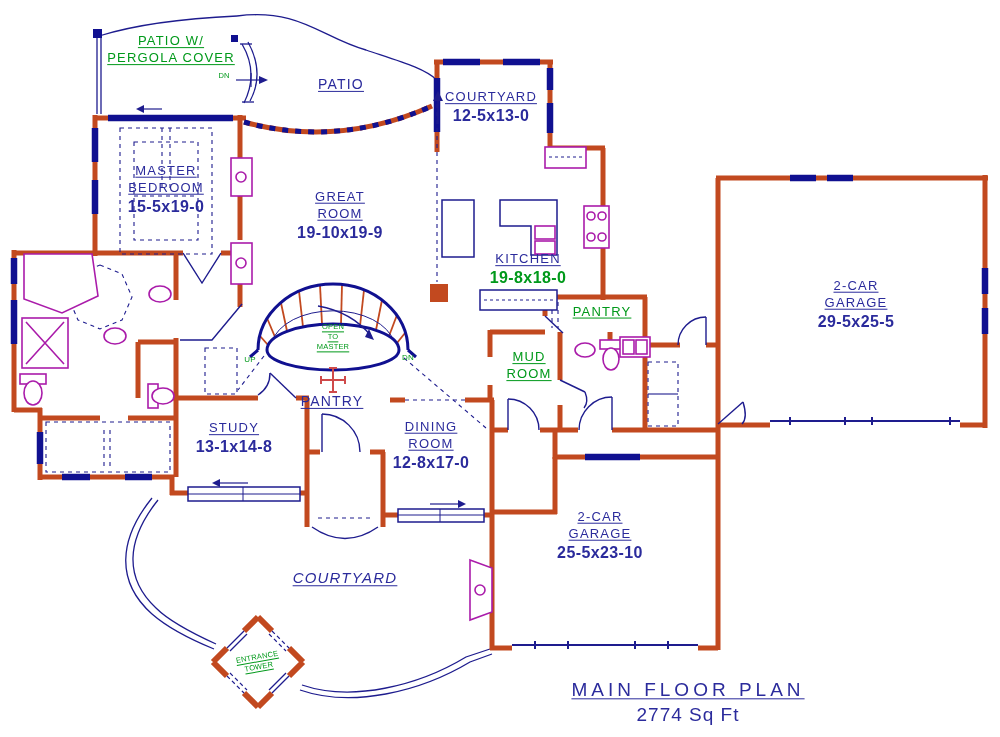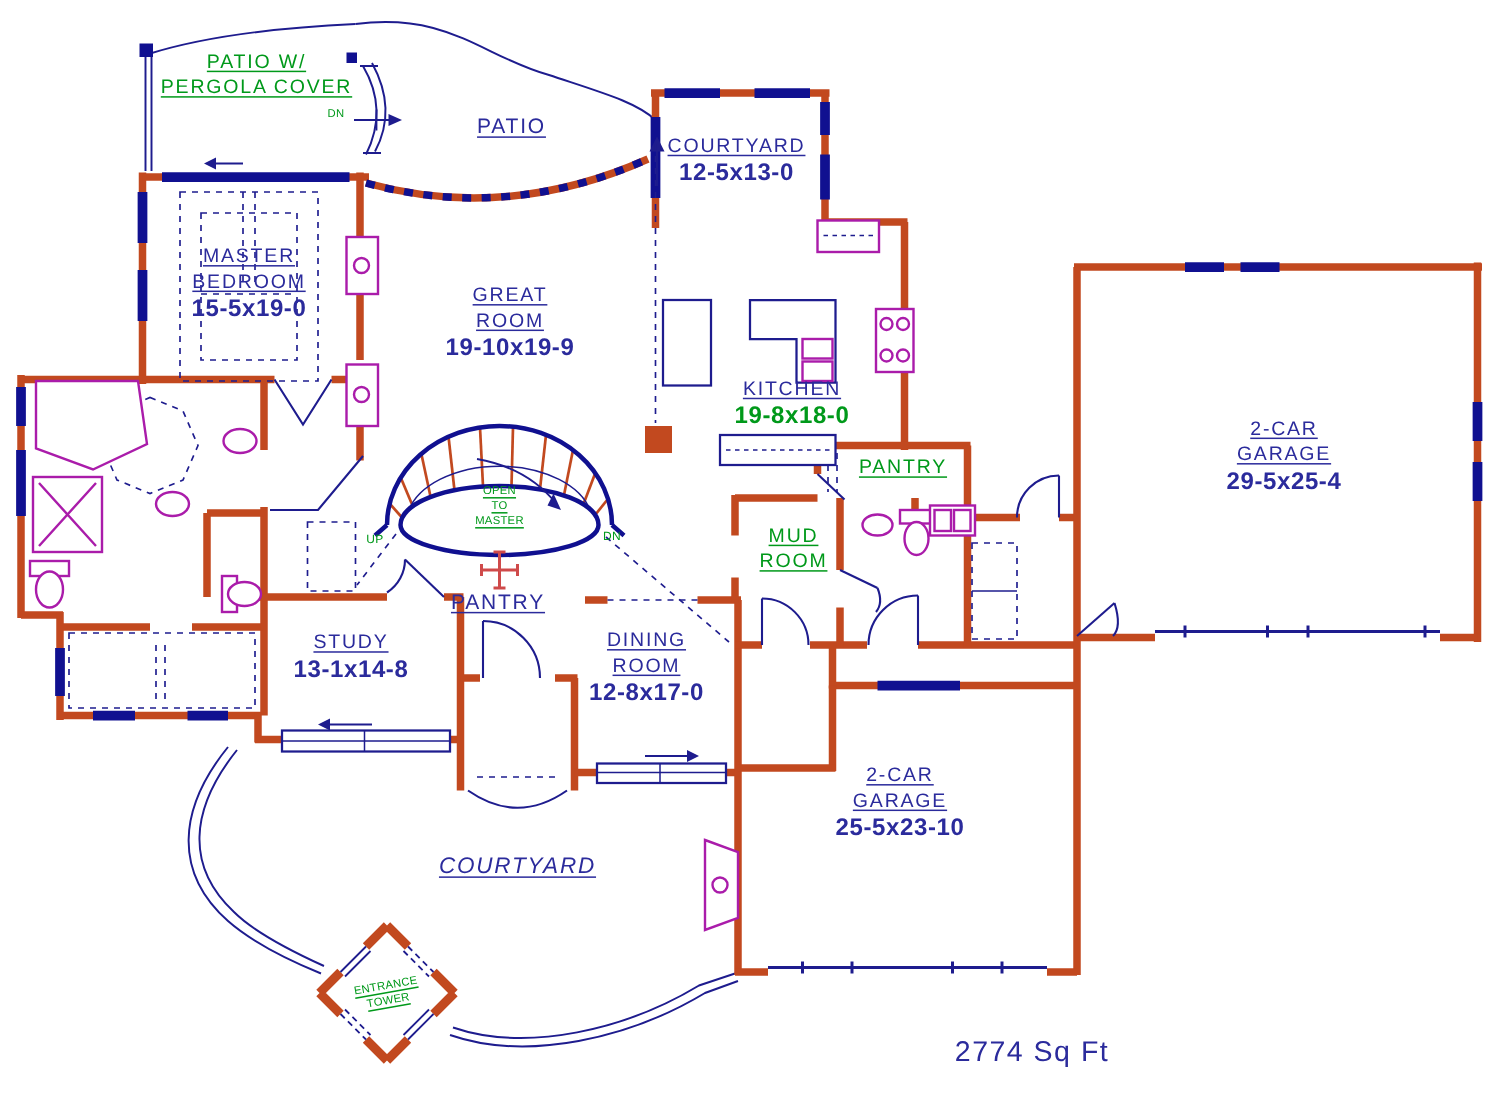--- a/index.html
+++ b/index.html
@@ -377,33 +377,34 @@
 
 <div class="lbl" style="left:431px;top:446px">
   <div class="u s13">DINING</div>
   <div class="u s13">ROOM</div>
   <div class="s12">12-8x17-0</div>
 </div>
 
 <div class="lbl" style="left:856px;top:305px">
   <div class="u s13">2-CAR</div>
   <div class="u s13">GARAGE</div>
-  <div class="s12">29-5x25-4</div>
+  <div class="s12">29-5x25-5</div>
 </div>
 
 <div class="lbl" style="left:600px;top:536px">
   <div class="u s13">2-CAR</div>
   <div class="u s13">GARAGE</div>
   <div class="s12">25-5x23-10</div>
 </div>
 
 <div class="lbl u s15" style="left:345px;top:578px">COURTYARD</div>
 
 <div class="lbl rot" style="left:258px;top:662px">
   <div class="u g s7">ENTRANCE</div>
   <div class="u g s7">TOWER</div>
 </div>
 
 <div class="lbl" style="left:688px;top:703px">
+  <div class="u title-main">MAIN FLOOR PLAN</div>
   <div class="title-sub">2774 Sq Ft</div>
 </div>
 
 </div>
 
 </body></html>

